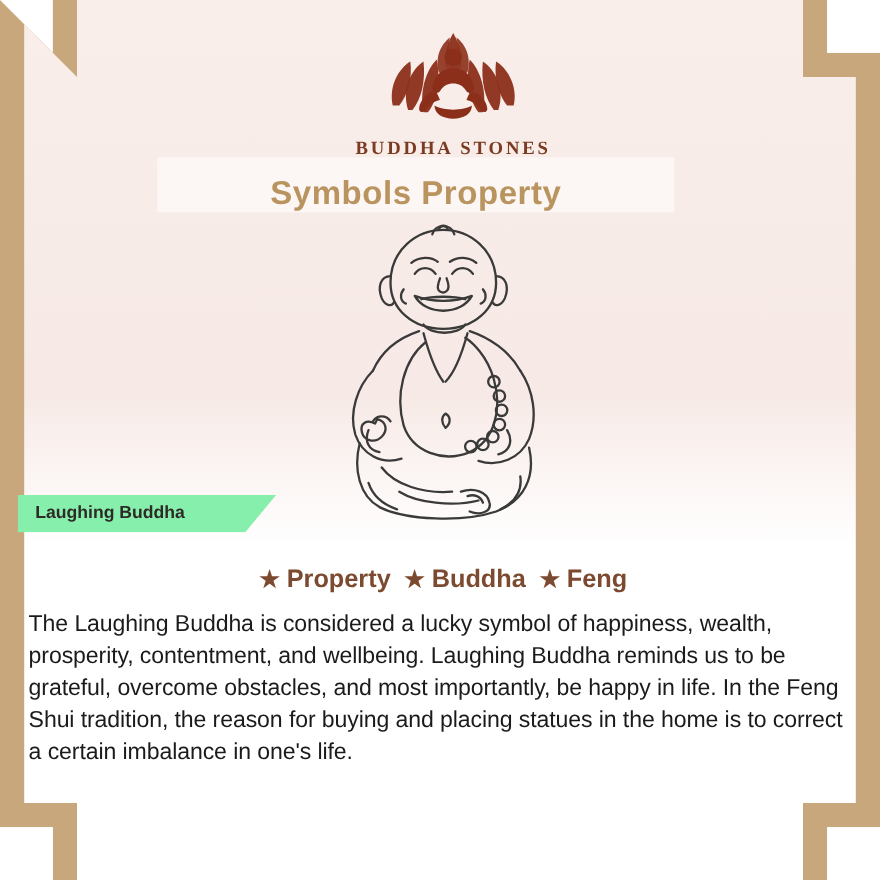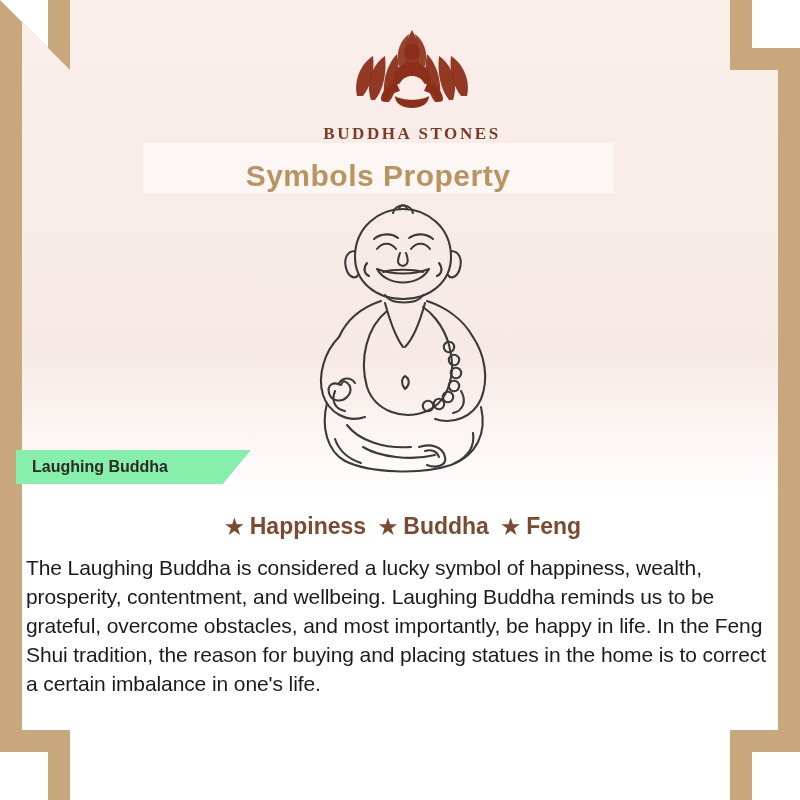--- a/index.html
+++ b/index.html
@@ -342,20 +342,20 @@
         <path d="M238 238 C240 252 232 262 220 268"></path>
       </g>
     </svg>
   </div>
 
   <div class="label-ribbon">
     <span>Laughing Buddha</span>
   </div>
 
   <div class="keywords">
-    <span class="star">★</span><span>Happiness</span>
+    <span class="star">★</span><span>Property</span>
     <span class="star">★</span><span>Buddha</span>
     <span class="star">★</span><span>Feng</span>
   </div>
 
   <div class="body-text">The Laughing Buddha is considered a lucky symbol of happiness, wealth, prosperity, contentment, and wellbeing. Laughing Buddha reminds us to be grateful, overcome obstacles, and most importantly, be happy in life. In the Feng Shui tradition, the reason for buying and placing statues in the home is to correct a certain imbalance in one's life.</div>
 
 </div>
 
 </body></html>

